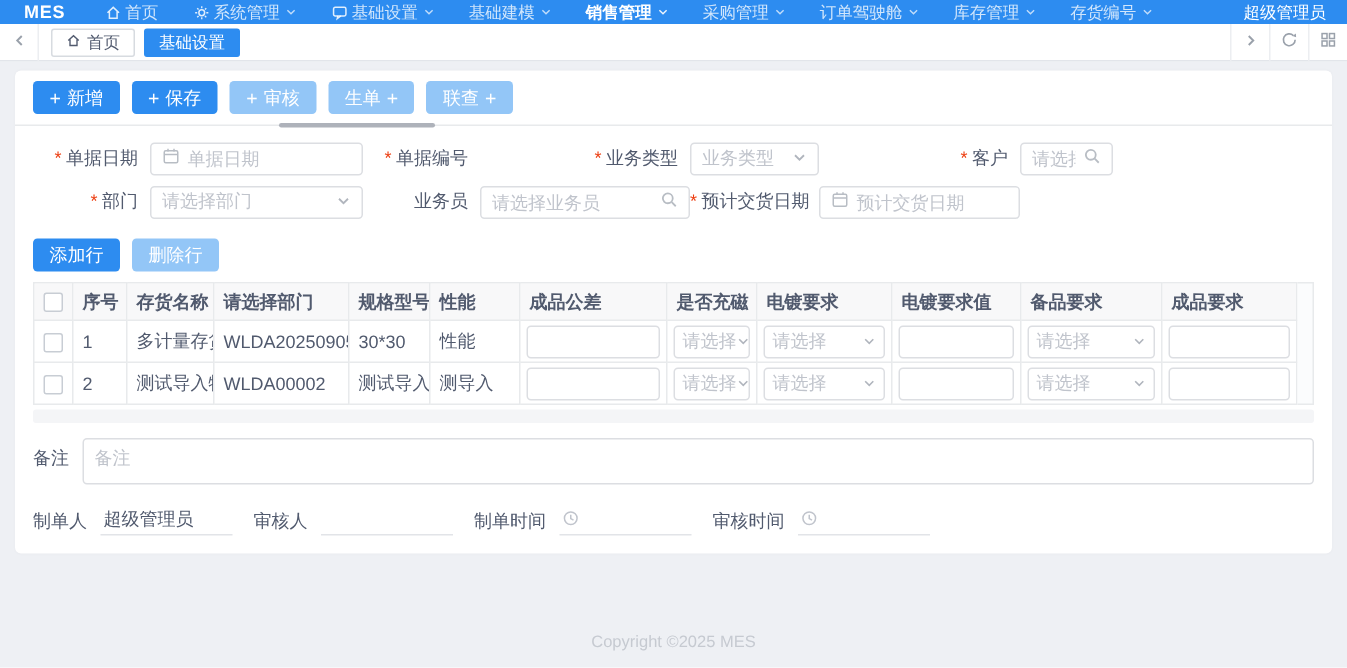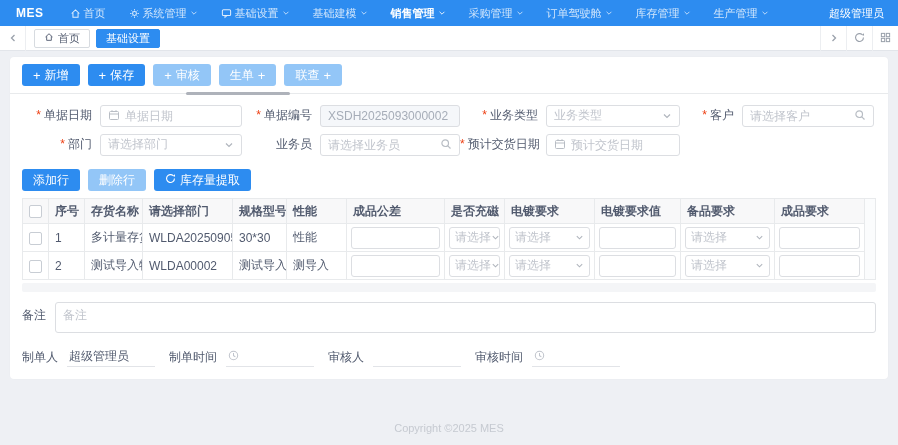--- a/index.html
+++ b/index.html
@@ -1,20 +1,20 @@
 <!DOCTYPE html>
 <html><head>
 <meta charset="utf-8">
 <style>
   * { margin:0; padding:0; box-sizing:border-box; font-family:"Liberation Sans","DejaVu Sans",sans-serif; }
   html,body { width:898px; height:445px; }
   body { background:#eef0f4; overflow:hidden; position:relative; }
 
   
-  .navbar { height:26px; background:#2d8cf0; display:flex; align-items:center; padding:0 14px 0 16px; }
+  .navbar { height:16px; background:#2d8cf0; display:flex; align-items:center; padding:0 14px 0 16px; }
   .brand { color:#fff; font-weight:bold; font-size:12px; margin-right:26px; letter-spacing:.5px; }
   .nav-item { display:flex; align-items:center; gap:3px; margin-right:23px; font-size:11px; color:rgba(255,255,255,.78); cursor:default; }
   .nav-item.active { color:#fff; font-weight:bold; }
   .nav-item svg { display:block; }
   .nav-user { margin-left:auto; color:#fff; font-size:11px; }
 
   
   .tabbar { height:25px; background:#fff; border-bottom:1px solid #e2e5ea; display:flex; align-items:center; }
   .tab-arrow { width:26px; height:25px; display:flex; align-items:center; justify-content:center; border-right:1px solid #eceef1; color:#9aa1ab; }
   .tab-arrow.right { border-right:none; border-left:1px solid #eceef1; }
@@ -161,21 +161,21 @@
   <div class="nav-item">
     <span>库存管理</span>
     <span>
         <svg width="8" height="8" viewBox="0 0 10 10">
           <polyline points="2,3.5 5,6.5 8,3.5" fill="none" stroke="rgba(255,255,255,.7)" stroke-width="1.2"></polyline>
         </svg>
       </span>
   </div>
 
   <div class="nav-item">
-    <span>生产管理</span>
+    <span>存货编号</span>
     <span>
         <svg width="8" height="8" viewBox="0 0 10 10">
           <polyline points="2,3.5 5,6.5 8,3.5" fill="none" stroke="rgba(255,255,255,.7)" stroke-width="1.2"></polyline>
         </svg>
       </span>
   </div>
 
   <div class="nav-user">超级管理员</div>
 </div>
 
@@ -252,23 +252,20 @@
         <div class="ctl">
           <span><svg width="12" height="12" viewBox="0 0 12 12" fill="none" stroke="#b8bdc4" stroke-width="1">
                 <rect x="1.5" y="2.5" width="9" height="8" rx="1"></rect>
                 <line x1="1.5" y1="5" x2="10.5" y2="5"></line>
                 <line x1="4" y1="1.2" x2="4" y2="3"></line>
                 <line x1="8" y1="1.2" x2="8" y2="3"></line>
               </svg></span>
           <input type="text" placeholder="单据日期" style="">
         </div>
         <div class="f-label required">单据编号</div>
-        <div class="ctl disabled">
-          <input type="text" disabled="" value="XSDH2025093000002" style="">
-        </div>
         <div class="f-label required">业务类型</div>
         <div class="ctl sel">
           <span class="ph">业务类型</span>
           <span><svg width="10" height="10" viewBox="0 0 10 10">
                 <polyline points="2,3.5 5,6.5 8,3.5" fill="none" stroke="#b0b5bd" stroke-width="1.2"></polyline>
               </svg></span>
         </div>
         <div class="f-label required">客户</div>
         <div class="ctl">
           <input type="text" placeholder="请选择客户" style="">
@@ -310,27 +307,20 @@
     </div>
 
 
     <div class="detail-toolbar">
       <button class="btn">
           <span>添加行</span>
         </button>
       <button class="btn disabled">
           <span>删除行</span>
         </button>
-      <button class="btn">
-        <span><svg width="11" height="11" viewBox="0 0 12 12">
-              <path d="M10.3 6 a4.3 4.3 0 1 1 -1.3 -3.05" fill="none" stroke="#fff" stroke-width="1.2"></path>
-              <polygon points="10.8,1.4 11,4.1 8.4,3.2" fill="#fff"></polygon>
-            </svg></span>
-        <span>库存量提取</span>
-      </button>
     </div>
 
     <div class="table-outer">
       <table>
         <colgroup>
           <col style="width:26px">
             <col style="width:36px">
             <col style="width:58px">
             <col style="width:90px">
             <col style="width:54px">
@@ -439,31 +429,31 @@
       <div class="r-label">备注</div>
       <textarea placeholder="备注" style=""></textarea>
     </div>
 
     <div class="meta-row">
       <div class="meta-item">
         <span class="m-label">制单人</span>
         <span class="m-line">超级管理员</span>
       </div>
       <div class="meta-item">
+        <span class="m-label">审核人</span>
+        <span class="m-line"></span>
+      </div>
+      <div class="meta-item">
         <span class="m-label">制单时间</span>
         <span class="m-line">
             <span><svg width="11" height="11" viewBox="0 0 12 12" fill="none" stroke="#c0c4cc" stroke-width="1.1">
                 <circle cx="6" cy="6" r="4.6"></circle>
                 <path d="M6 3.4 V6.2 L8 7.4"></path>
               </svg></span>
           </span>
-      </div>
-      <div class="meta-item">
-        <span class="m-label">审核人</span>
-        <span class="m-line"></span>
       </div>
       <div class="meta-item">
         <span class="m-label">审核时间</span>
         <span class="m-line">
             <span><svg width="11" height="11" viewBox="0 0 12 12" fill="none" stroke="#c0c4cc" stroke-width="1.1">
                 <circle cx="6" cy="6" r="4.6"></circle>
                 <path d="M6 3.4 V6.2 L8 7.4"></path>
               </svg></span>
           </span>
       </div>

